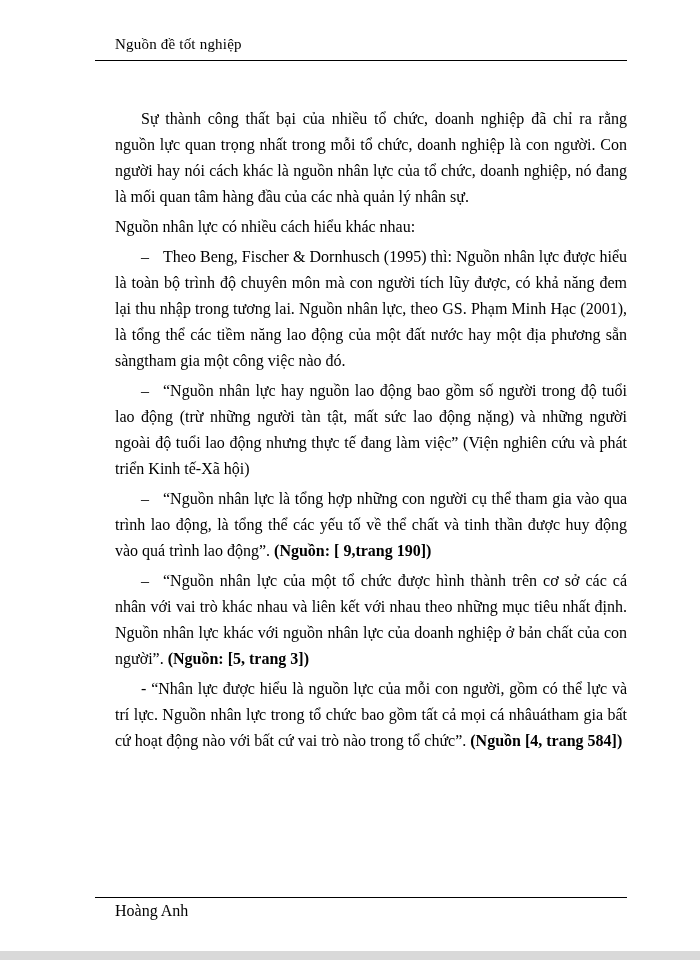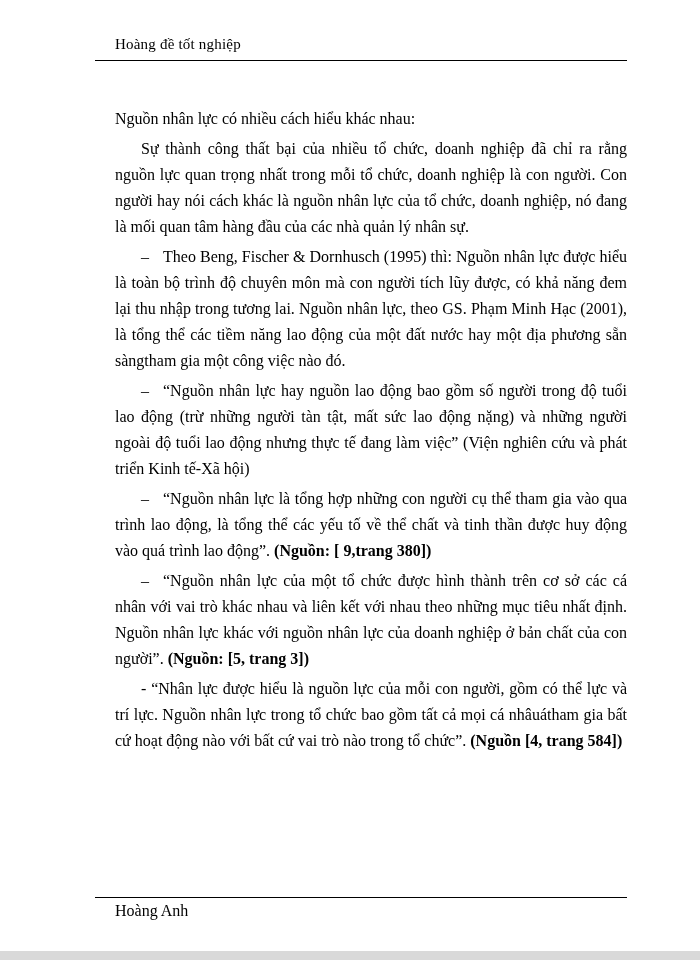--- a/index.html
+++ b/index.html
@@ -66,30 +66,30 @@
     width: 700px;
     height: 9px;
     background: #d9d9d9;
   }
 </style>
 </head>
 <body>
 
 <div class="page">
 
-  <div class="header-title">Hoàng đề tốt nghiệp</div>
+  <div class="header-title">Nguồn đề tốt nghiệp</div>
 
   <div class="header-rule"></div>
 
   <div class="content" id="paragraphs">
+      <p class="para indent"><span>Sự thành công thất bại của nhiều tổ chức, doanh nghiệp đã chỉ ra rằng nguồn lực quan trọng nhất trong mỗi tổ chức, doanh nghiệp là con người. Con người hay nói cách khác là nguồn nhân lực của tổ chức, doanh nghiệp, nó đang là mối quan tâm hàng đầu của các nhà quản lý nhân sự.</span></p>
       <p class="para flush"><span>Nguồn nhân lực có nhiều cách hiểu khác nhau:</span></p>
-      <p class="para indent"><span>Sự thành công thất bại của nhiều tổ chức, doanh nghiệp đã chỉ ra rằng nguồn lực quan trọng nhất trong mỗi tổ chức, doanh nghiệp là con người. Con người hay nói cách khác là nguồn nhân lực của tổ chức, doanh nghiệp, nó đang là mối quan tâm hàng đầu của các nhà quản lý nhân sự.</span></p>
       <p class="para indent"><span class="marker">–</span><span>Theo Beng, Fischer &amp; Dornhusch (1995) thì: Nguồn nhân lực được hiểu là toàn bộ trình độ chuyên môn mà con người tích lũy được, có khả năng đem lại thu nhập trong tương lai. Nguồn nhân lực, theo GS. Phạm Minh Hạc (2001), là tổng thể các tiềm năng lao động của một đất nước hay một địa phương sẵn sàngtham gia một công việc nào đó.</span></p>
       <p class="para indent"><span class="marker">–</span><span>“Nguồn nhân lực hay nguồn lao động bao gồm số người trong độ tuổi lao động (trừ những người tàn tật, mất sức lao động nặng) và những người ngoài độ tuổi lao động nhưng thực tế đang làm việc” (Viện nghiên cứu và phát triển Kinh tế-Xã hội)</span></p>
-      <p class="para indent"><span class="marker">–</span><span>“Nguồn nhân lực là tổng hợp những con người cụ thể tham gia vào qua trình lao động, là tổng thể các yếu tố về thể chất và tinh thần được huy động vào quá trình lao động”. </span><span class="bold">(Nguồn: [ 9,trang 380])</span></p>
+      <p class="para indent"><span class="marker">–</span><span>“Nguồn nhân lực là tổng hợp những con người cụ thể tham gia vào qua trình lao động, là tổng thể các yếu tố về thể chất và tinh thần được huy động vào quá trình lao động”. </span><span class="bold">(Nguồn: [ 9,trang 190])</span></p>
       <p class="para indent"><span class="marker">–</span><span>“Nguồn nhân lực của một tổ chức được hình thành trên cơ sở các cá nhân với vai trò khác nhau và liên kết với nhau theo những mục tiêu nhất định. Nguồn nhân lực khác với nguồn nhân lực của doanh nghiệp ở bản chất của con người”. </span><span class="bold">(Nguồn: [5, trang 3])</span></p>
       <p class="para indent"><span>- “Nhân lực được hiểu là nguồn lực của mỗi con người, gồm có thể lực và trí lực. Nguồn nhân lực trong tổ chức bao gồm tất cả mọi cá nhâuátham gia bất cứ hoạt động nào với bất cứ vai trò nào trong tổ chức”. </span><span class="bold">(Nguồn [4, trang 584])</span></p>
     </div>
 
   <div class="footer-rule"></div>
 
   <div class="footer">
     <span>Hoàng Anh</span>
   </div>
 

